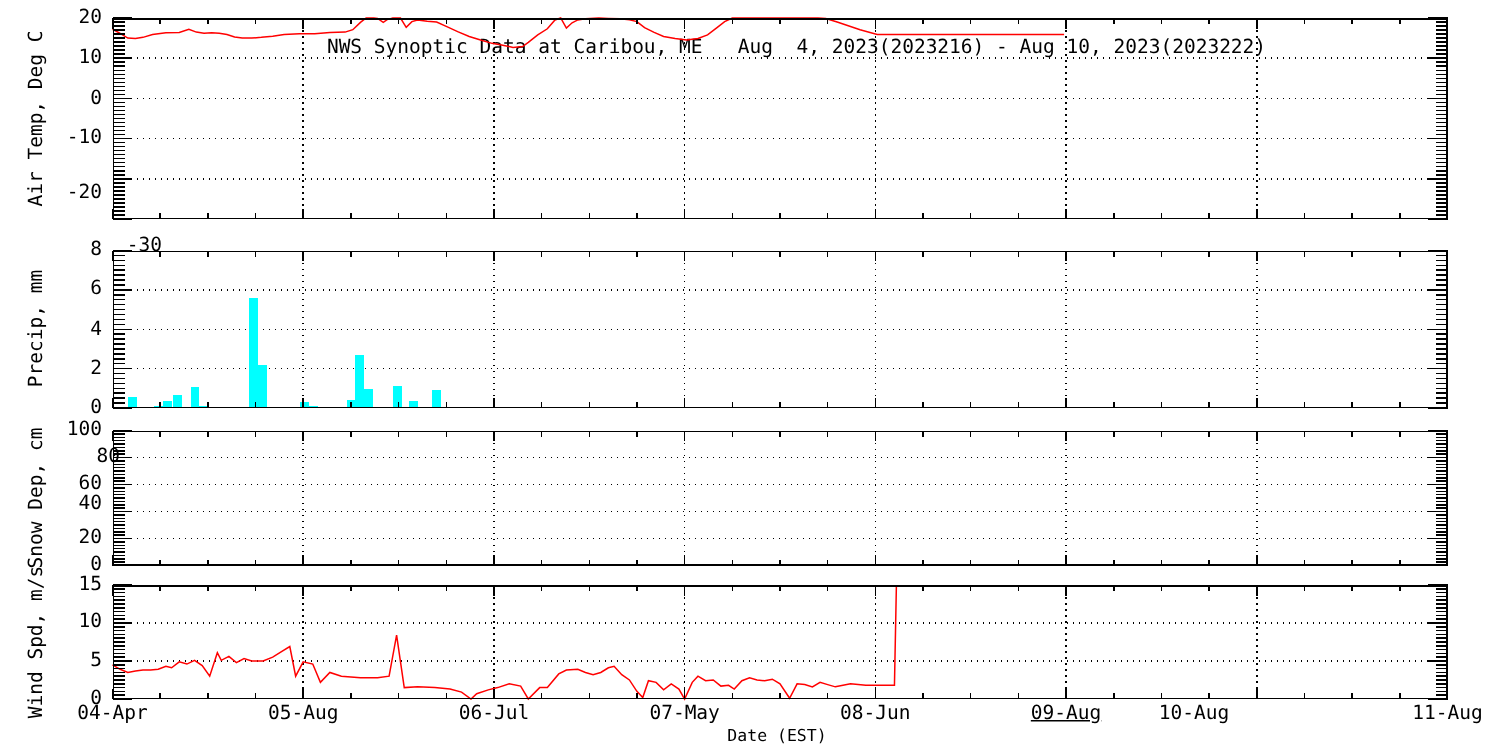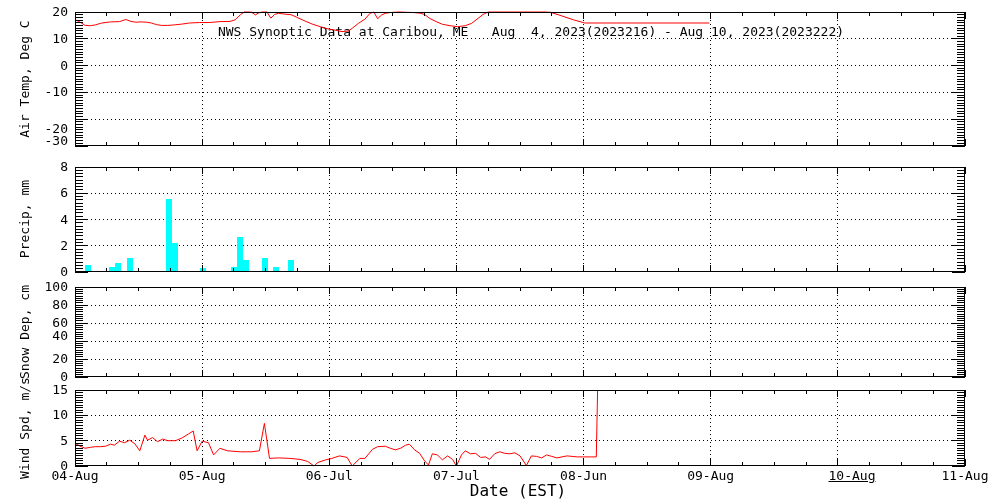--- a/index.html
+++ b/index.html
@@ -1,21 +1,21 @@
 <!DOCTYPE html>
 <html><head>
 <meta charset="utf-8">
 <style>
   html,body{margin:0;padding:0;background:#fff;}
   .figure{position:relative;width:1000px;height:500px;background:#ffffff;overflow:hidden;
           font-family:"DejaVu Sans Mono","Liberation Mono",monospace;color:#000;}
   .chart-title{position:absolute;top:25px;left:531px;transform:translateX(-50%);
                font-size:13px;white-space:pre;line-height:13px;}
   .x-axis-title{position:absolute;top:484px;left:518px;transform:translateX(-50%);
-                font-size:16px;line-height:13px;white-space:pre;}
+                font-size:11px;line-height:13px;white-space:pre;}
   .ytitle{position:absolute;left:18px;writing-mode:vertical-rl;
           transform:translateY(-50%) rotate(180deg);font-size:13px;white-space:pre;line-height:14px;}
   #yt0{top:79px;} #yt1{top:219px;} #yt2{top:332px;} #yt3{top:428px;}
   .ytick{position:absolute;left:0;width:68px;text-align:right;font-size:13px;line-height:14px;}
   .xtick{position:absolute;top:469px;transform:translateX(-50%);font-size:13px;line-height:13px;white-space:pre;}
   .panel-svg{position:absolute;left:75px;overflow:visible;}
 </style>
 </head>
 <body>
 
@@ -193,21 +193,21 @@
       <line x1="794.6428571428571" y1="134" x2="794.6428571428571" y2="130" stroke="#000000" stroke-width="1" shape-rendering="crispEdges"></line>
       <line x1="794.6428571428571" y1="0" x2="794.6428571428571" y2="4" stroke="#000000" stroke-width="1" shape-rendering="crispEdges"></line>
       <line x1="826.4285714285714" y1="134" x2="826.4285714285714" y2="130" stroke="#000000" stroke-width="1" shape-rendering="crispEdges"></line>
       <line x1="826.4285714285714" y1="0" x2="826.4285714285714" y2="4" stroke="#000000" stroke-width="1" shape-rendering="crispEdges"></line>
       <line x1="858.2142857142857" y1="134" x2="858.2142857142857" y2="130" stroke="#000000" stroke-width="1" shape-rendering="crispEdges"></line>
       <line x1="858.2142857142857" y1="0" x2="858.2142857142857" y2="4" stroke="#000000" stroke-width="1" shape-rendering="crispEdges"></line>
       <line x1="890" y1="134" x2="890" y2="127" stroke="#000000" stroke-width="1" shape-rendering="crispEdges"></line>
       <line x1="890" y1="0" x2="890" y2="7" stroke="#000000" stroke-width="1" shape-rendering="crispEdges"></line>
       <rect x="0.5" y="0.5" width="889" height="133" fill="none" stroke="#000000" shape-rendering="crispEdges"></rect>
     </svg>
-    <div class="ytick" style="top: 134px;">-30</div>
+    <div class="ytick" style="top: 157px; padding-left: 40px;">-30</div>
     <div class="ytick" style="top: 98px; margin-top: 24px;">-20</div>
     <div class="ytick" style="top: 85.4px;">-10</div>
     <div class="ytick" style="top: 58.6px;">0</div>
     <div class="ytick" style="top: 31.8px;">10</div>
     <div class="ytick" style="top: 5px;">20</div>
     <svg width="890" height="105" class="panel-svg" style="top: 167px;">
       <line x1="0" y1="78.75" x2="890" y2="78.75" stroke="#000000" stroke-width="1" shape-rendering="crispEdges" stroke-dasharray="1 3"></line>
       <line x1="0" y1="52.5" x2="890" y2="52.5" stroke="#000000" stroke-width="1" shape-rendering="crispEdges" stroke-dasharray="1 3"></line>
       <line x1="0" y1="26.25" x2="890" y2="26.25" stroke="#000000" stroke-width="1" shape-rendering="crispEdges" stroke-dasharray="1 3"></line>
       <line x1="127.14285714285714" y1="0" x2="127.14285714285714" y2="105" stroke="#000000" stroke-width="1" shape-rendering="crispEdges" stroke-dasharray="1 3"></line>
@@ -513,21 +513,21 @@
       <line x1="858.2142857142857" y1="90" x2="858.2142857142857" y2="86" stroke="#000000" stroke-width="1" shape-rendering="crispEdges"></line>
       <line x1="858.2142857142857" y1="0" x2="858.2142857142857" y2="4" stroke="#000000" stroke-width="1" shape-rendering="crispEdges"></line>
       <line x1="890" y1="90" x2="890" y2="83" stroke="#000000" stroke-width="1" shape-rendering="crispEdges"></line>
       <line x1="890" y1="0" x2="890" y2="7" stroke="#000000" stroke-width="1" shape-rendering="crispEdges"></line>
       <rect x="0.5" y="0.5" width="889" height="89" fill="none" stroke="#000000" shape-rendering="crispEdges"></rect>
     </svg>
     <div class="ytick" style="top: 370px;">0</div>
     <div class="ytick" style="top: 352px;">20</div>
     <div class="ytick" style="top: 329px;">40</div>
     <div class="ytick" style="top: 316px;">60</div>
-    <div class="ytick" style="top: 298px;">80</div>
+    <div class="ytick" style="top: 298px; padding-left: 12px;">80</div>
     <div class="ytick" style="top: 280px;">100</div>
     <svg width="890" height="76" class="panel-svg" style="top: 390px;">
       <line x1="0" y1="50.66666666666667" x2="890" y2="50.66666666666667" stroke="#000000" stroke-width="1" shape-rendering="crispEdges" stroke-dasharray="1 3"></line>
       <line x1="0" y1="25.333333333333336" x2="890" y2="25.333333333333336" stroke="#000000" stroke-width="1" shape-rendering="crispEdges" stroke-dasharray="1 3"></line>
       <line x1="127.14285714285714" y1="0" x2="127.14285714285714" y2="76" stroke="#000000" stroke-width="1" shape-rendering="crispEdges" stroke-dasharray="1 3"></line>
       <line x1="254.28571428571428" y1="0" x2="254.28571428571428" y2="76" stroke="#000000" stroke-width="1" shape-rendering="crispEdges" stroke-dasharray="1 3"></line>
       <line x1="381.42857142857144" y1="0" x2="381.42857142857144" y2="76" stroke="#000000" stroke-width="1" shape-rendering="crispEdges" stroke-dasharray="1 3"></line>
       <line x1="508.57142857142856" y1="0" x2="508.57142857142856" y2="76" stroke="#000000" stroke-width="1" shape-rendering="crispEdges" stroke-dasharray="1 3"></line>
       <line x1="635.7142857142857" y1="0" x2="635.7142857142857" y2="76" stroke="#000000" stroke-width="1" shape-rendering="crispEdges" stroke-dasharray="1 3"></line>
       <line x1="762.8571428571429" y1="0" x2="762.8571428571429" y2="76" stroke="#000000" stroke-width="1" shape-rendering="crispEdges" stroke-dasharray="1 3"></line>
@@ -651,21 +651,21 @@
       <line x1="858.2142857142857" y1="76" x2="858.2142857142857" y2="72" stroke="#000000" stroke-width="1" shape-rendering="crispEdges"></line>
       <line x1="858.2142857142857" y1="0" x2="858.2142857142857" y2="4" stroke="#000000" stroke-width="1" shape-rendering="crispEdges"></line>
       <line x1="890" y1="76" x2="890" y2="69" stroke="#000000" stroke-width="1" shape-rendering="crispEdges"></line>
       <line x1="890" y1="0" x2="890" y2="7" stroke="#000000" stroke-width="1" shape-rendering="crispEdges"></line>
       <rect x="0.5" y="0.5" width="889" height="75" fill="none" stroke="#000000" shape-rendering="crispEdges"></rect>
     </svg>
     <div class="ytick" style="top: 459px;">0</div>
     <div class="ytick" style="top: 433.667px;">5</div>
     <div class="ytick" style="top: 408.333px;">10</div>
     <div class="ytick" style="top: 383px;">15</div>
-    <div class="xtick" style="left: 75px;">04-Aug</div>
+    <div class="xtick" style="left: 75px;">04-Apr</div>
     <div class="xtick" style="left: 202.143px;">05-Aug</div>
     <div class="xtick" style="left: 329.286px;">06-Jul</div>
-    <div class="xtick" style="left: 456.429px;">07-Jul</div>
+    <div class="xtick" style="left: 456.429px;">07-May</div>
     <div class="xtick" style="left: 583.571px;">08-Jun</div>
-    <div class="xtick" style="left: 710.714px;">09-Aug</div>
-    <div class="xtick" style="left: 852px; text-decoration: underline;">10-Aug</div>
+    <div class="xtick" style="left: 710.714px; text-decoration: underline;">09-Aug</div>
+    <div class="xtick" style="left: 796px;">10-Aug</div>
     <div class="xtick" style="left: 965px;">11-Aug</div>
   </div>
 
 </body></html>

